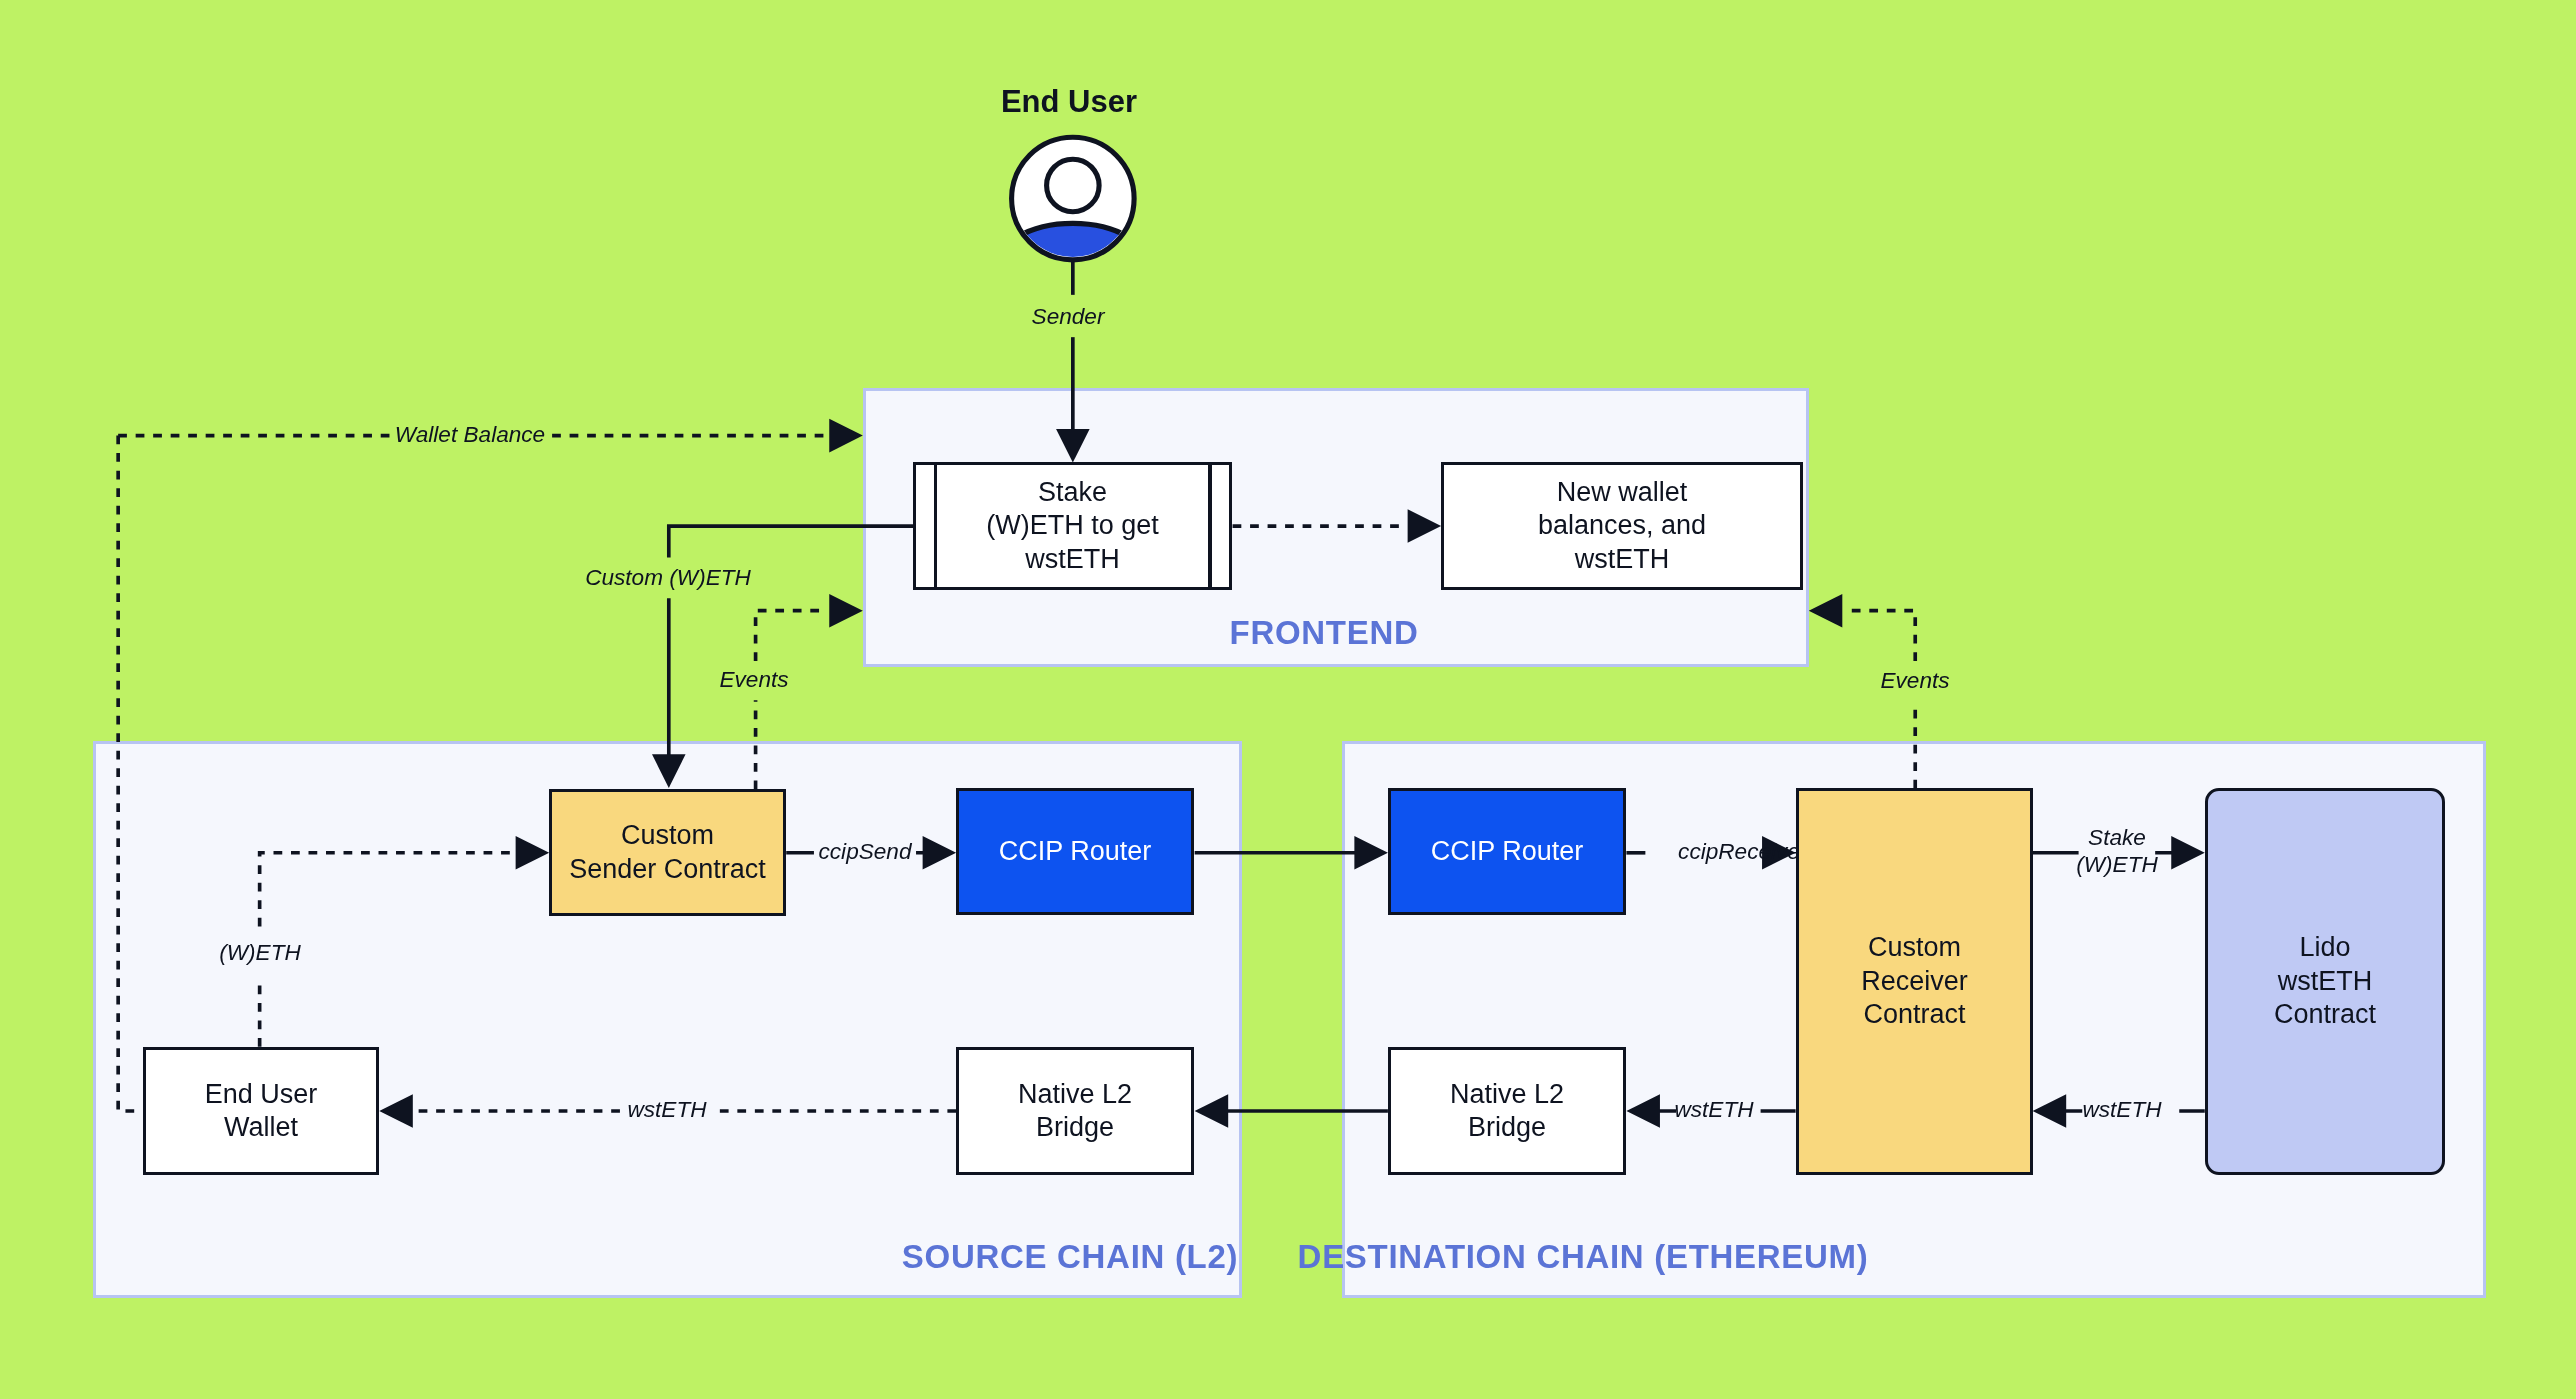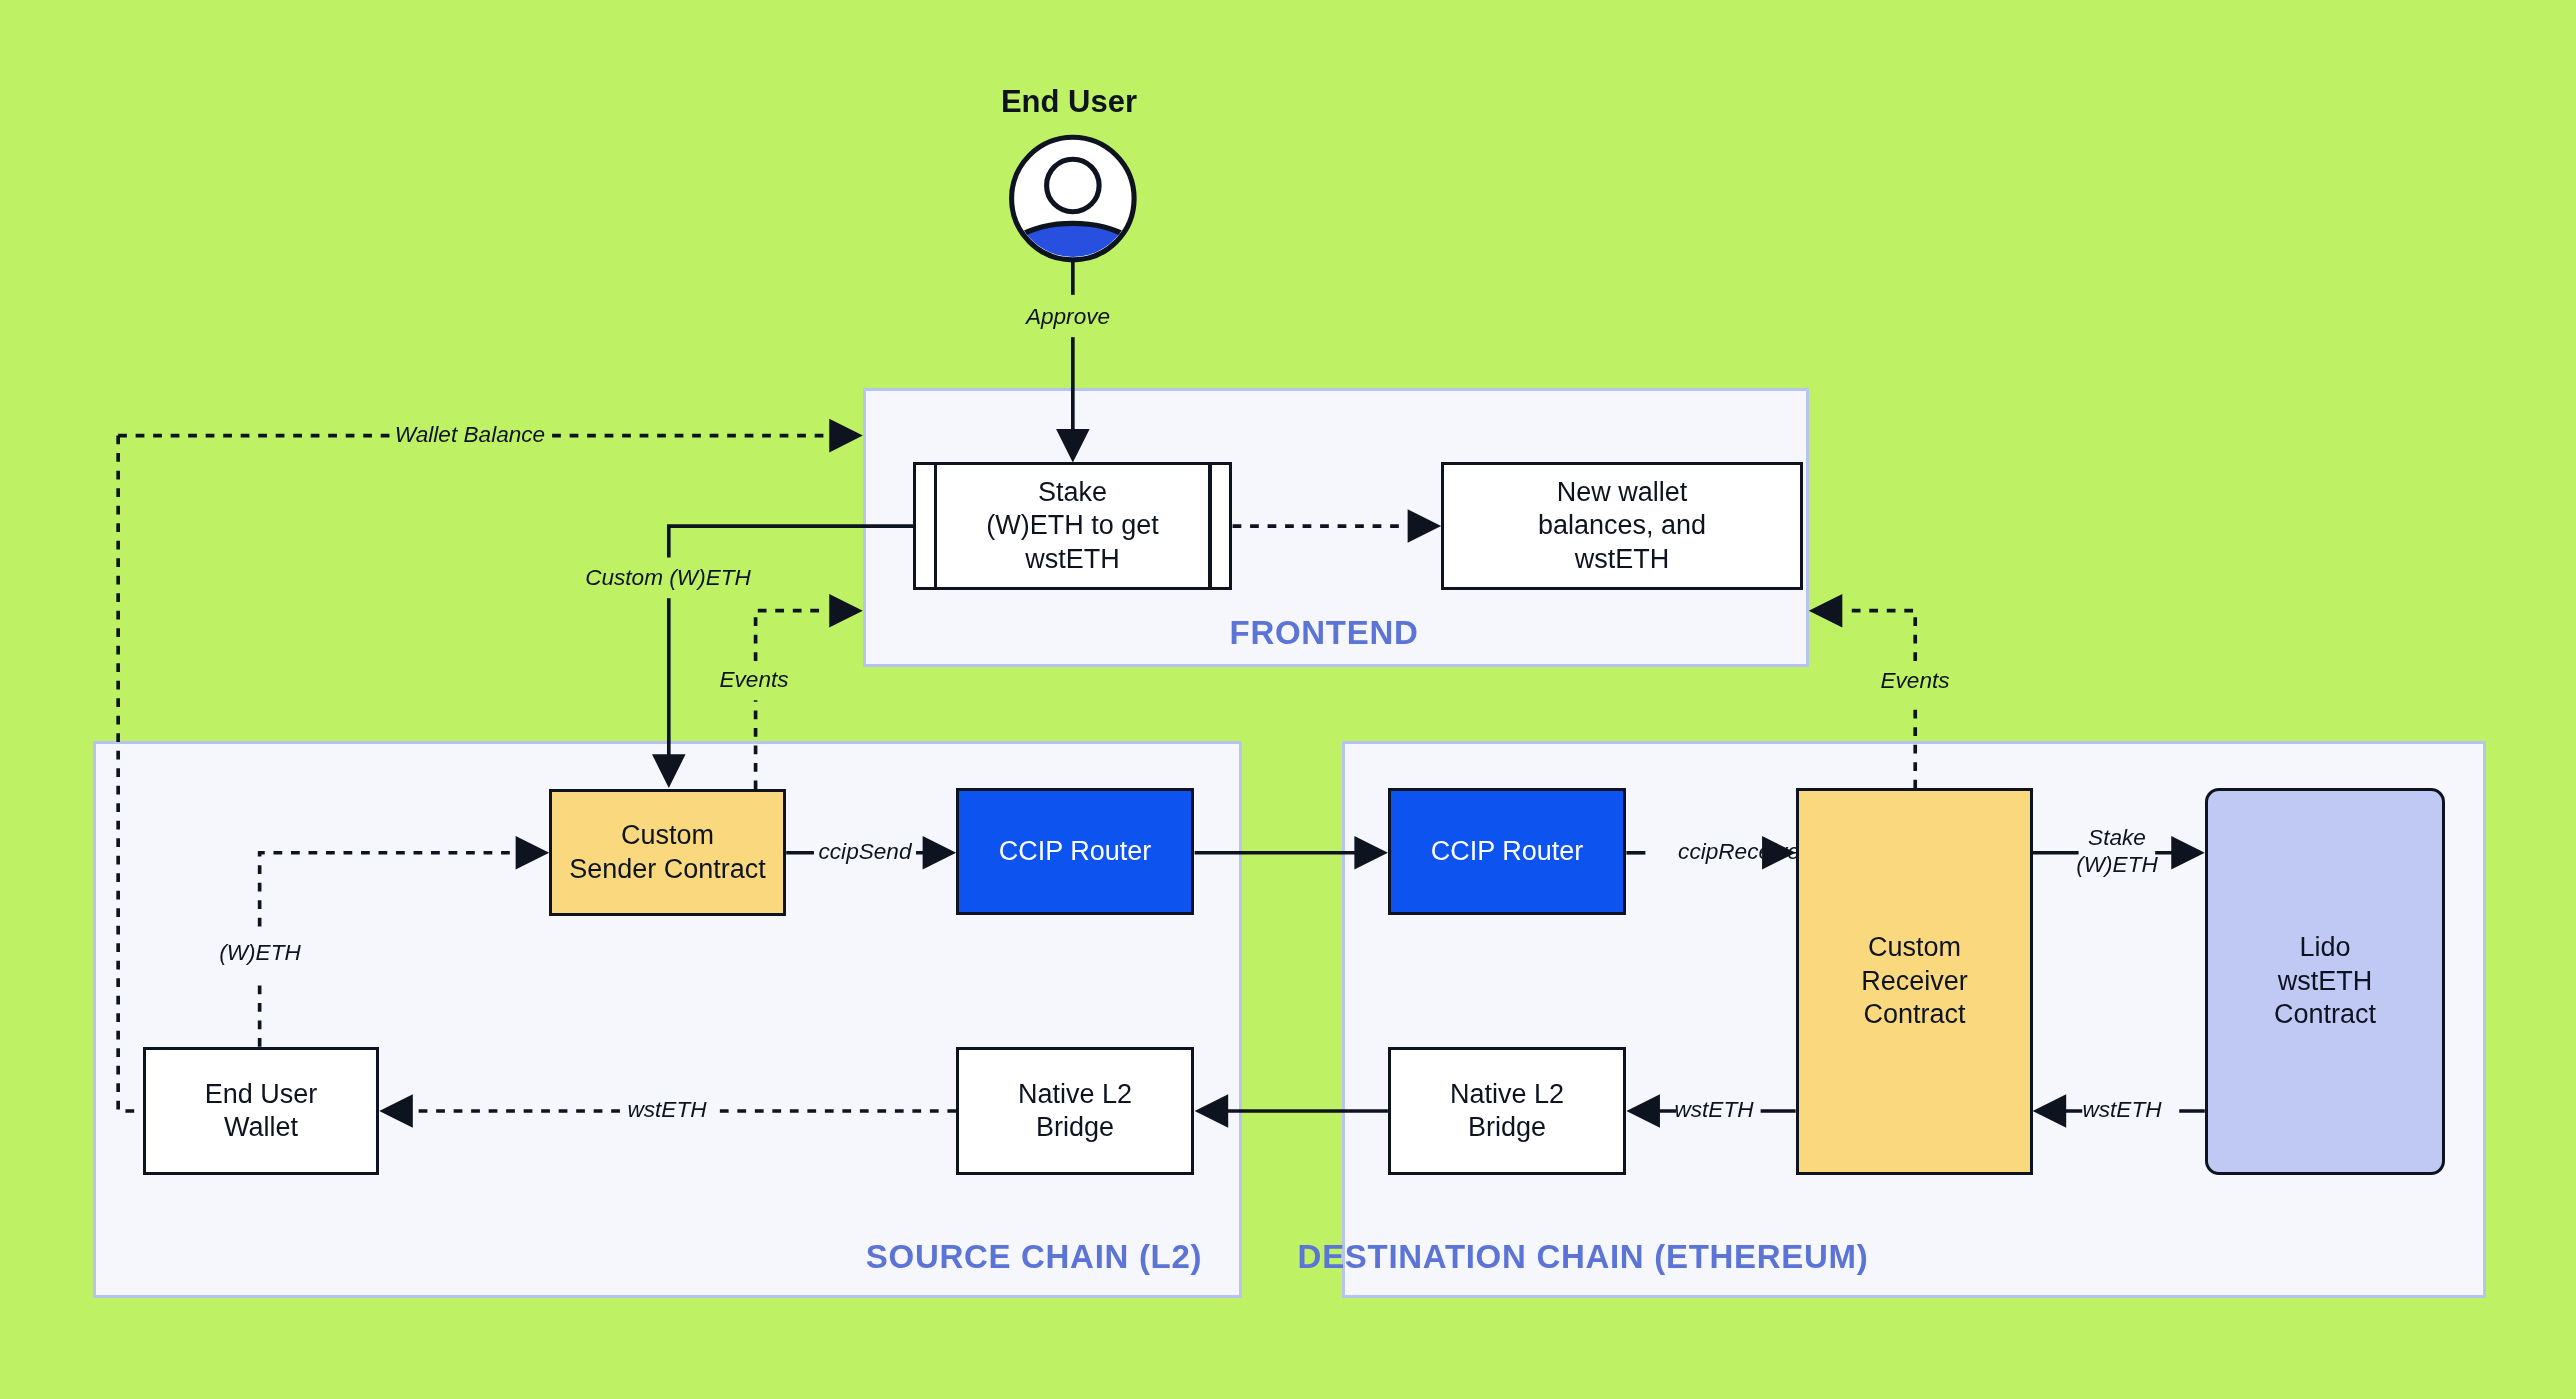--- a/index.html
+++ b/index.html
@@ -82,21 +82,21 @@
       <g clip-path="url(#userClip)">
         <ellipse cx="1471" cy="370" rx="108" ry="64" fill="#2850E0" stroke="#0E1320" stroke-width="7"></ellipse>
       </g>
       <circle cx="1471" cy="254" r="36" fill="#ffffff" stroke="#0E1320" stroke-width="7"></circle>
     </g>
   </svg>
 
   <div class="actor-title" style="left:1069px;top:102px;">End User</div>
 
   <div class="section-label" style="left:1324px;top:633px;">FRONTEND</div>
-  <div class="section-label" style="left:1034px;top:1257px;">SOURCE CHAIN (L2)</div>
+  <div class="section-label" style="left:1070px;top:1257px;">SOURCE CHAIN (L2)</div>
   <div class="section-label" style="left:1583px;top:1257px;">DESTINATION CHAIN (ETHEREUM)</div>
 
   <div class="node" style="left:913px;top:462px;width:319px;height:128px;">
     <span class="bar left"></span>
     <span class="bar right"></span>
     <div>Stake</div>
     <div>(W)ETH to get</div>
     <div>wstETH</div>
   </div>
   <div class="node" style="left:1441px;top:462px;width:362px;height:128px;">
@@ -132,21 +132,21 @@
   <div class="node lilac" style="left:2205px;top:788px;width:240px;height:387px;border-radius:14px;">
     <div>Lido</div>
     <div>wstETH</div>
     <div>Contract</div>
   </div>
   <div class="node" style="left:1388px;top:1047px;width:238px;height:128px;">
     <div>Native L2</div>
     <div>Bridge</div>
   </div>
 
-  <div class="edge-label" style="left:1068px;top:317px;">Approve</div>
+  <div class="edge-label" style="left:1068px;top:317px;">Sender</div>
   <div class="edge-label" style="left:470px;top:435px;">Wallet Balance</div>
   <div class="edge-label" style="left:668px;top:578px;">Custom (W)ETH</div>
   <div class="edge-label" style="left:754px;top:680px;">Events</div>
   <div class="edge-label" style="left:1915px;top:681px;">Events</div>
   <div class="edge-label" style="left:260px;top:953px;">(W)ETH</div>
   <div class="edge-label" style="left:865px;top:852px;">ccipSend</div>
   <div class="edge-label" style="left:1704px;top:852px;margin-left:35px;">ccipReceive</div>
   <div class="edge-label" style="left:2117px;top:852px;">
     <div>Stake</div>
     <div>(W)ETH</div>

